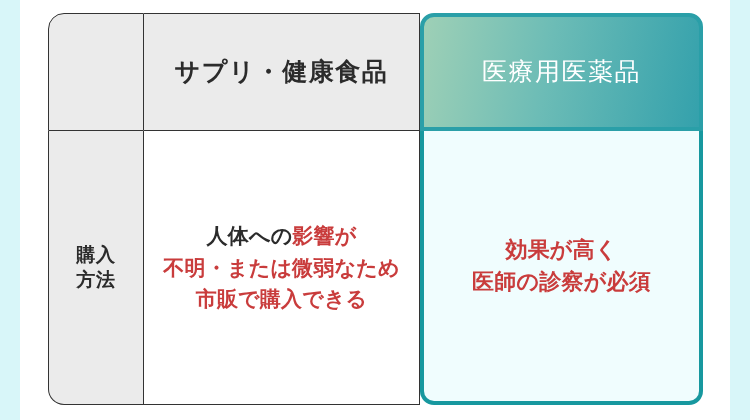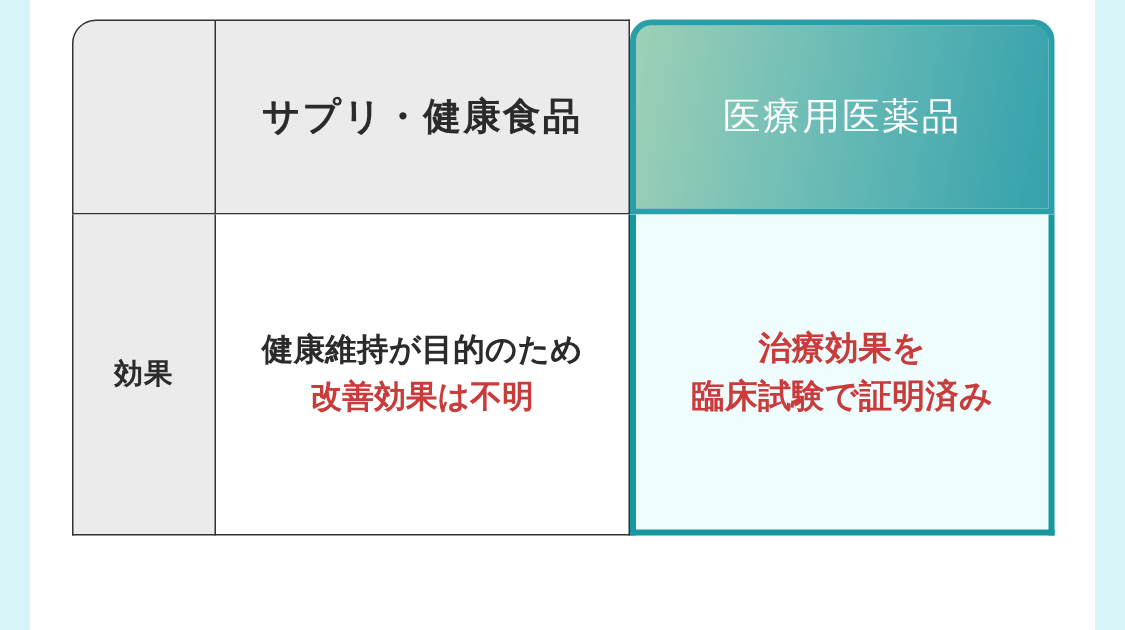--- a/index.html
+++ b/index.html
@@ -31,21 +31,21 @@
     left: 48px;
     top: 13px;
     width: 655px;
     height: 392px;
   }
 
   table.compare {
     border-collapse: separate;
     border-spacing: 0;
     width: 655px;
-    height: 344px;
+    height: 392px;
     table-layout: fixed;
   }
 
   table.compare td,
   table.compare th {
     padding: 0;
     margin: 0;
     vertical-align: middle;
     text-align: center;
   }
@@ -151,29 +151,33 @@
 
     <tbody>
         <tr>
       <th class="cell-head-empty rc-tl"></th>
 
       <th class="cell-head no-l">サプリ・健康食品</th>
 
       <th class="cell-hl-head">医療用医薬品</th>
     </tr>
 
+
     <tr>
-      <td class="cell-label no-t">効果</td>
+      <td class="cell-label no-t rc-bl">
+        <span class="line">購入</span>
+        <span class="line">方法</span>
+      </td>
 
       <td class="cell-plain no-t">
-        <span class="line dark">健康維持が目的のため</span>
-        <span class="line red">改善効果は不明</span>
+        <span class="line"><span class="dark">人体への</span><span class="red">影響が</span></span>
+        <span class="line red">不明・または微弱なため</span>
+        <span class="line red">市販で購入できる</span>
       </td>
 
-      <td class="cell-hl mid">
-        <span class="line red">治療効果を</span>
-        <span class="line red">臨床試験で証明済み</span>
+      <td class="cell-hl last">
+        <span class="line red">効果が高く</span>
+        <span class="line red">医師の診察が必須</span>
       </td>
     </tr>
-
   </tbody>
     </table>
 </div>
 
 </body></html>

